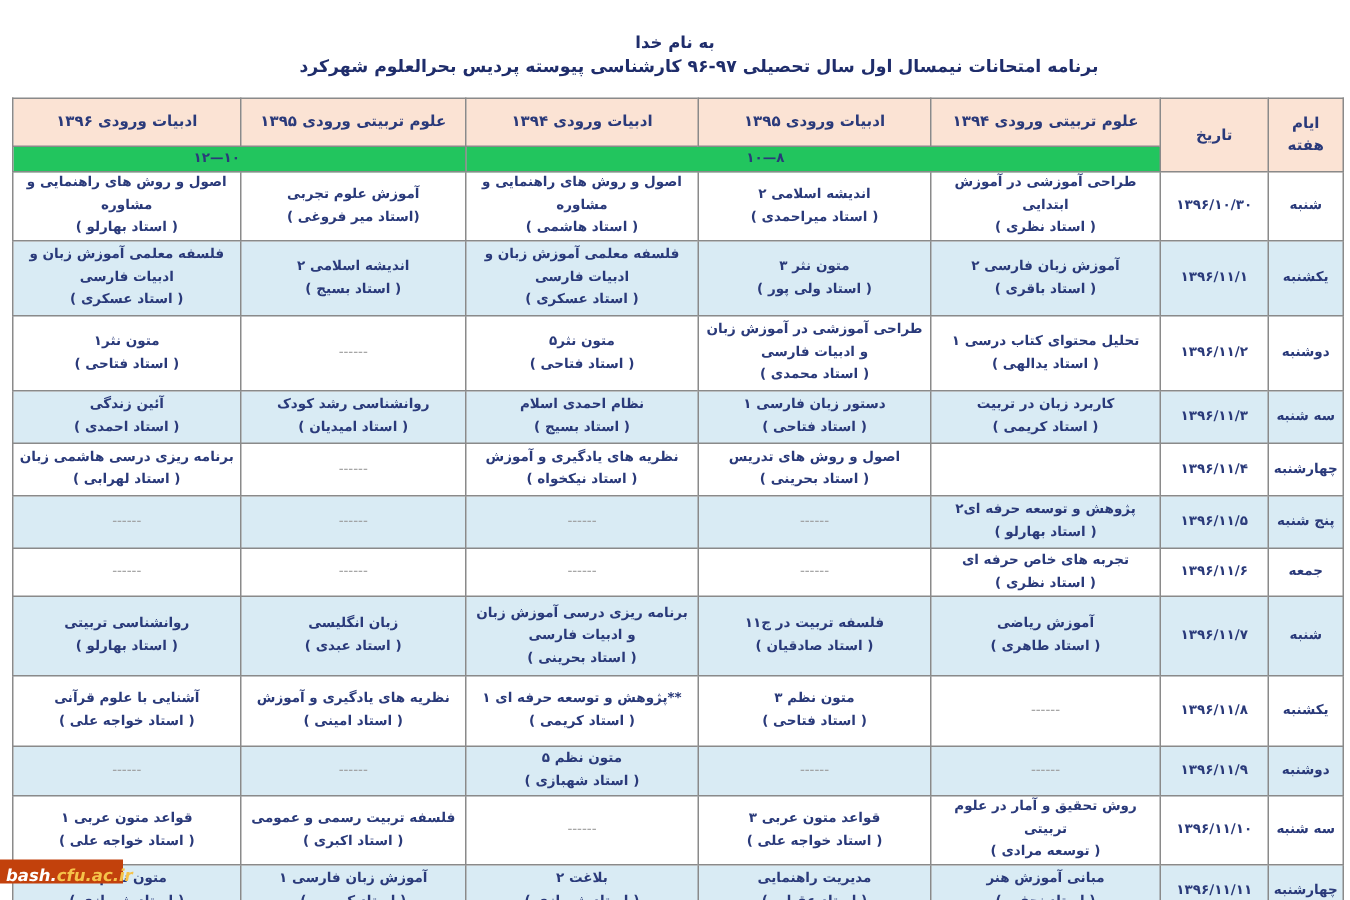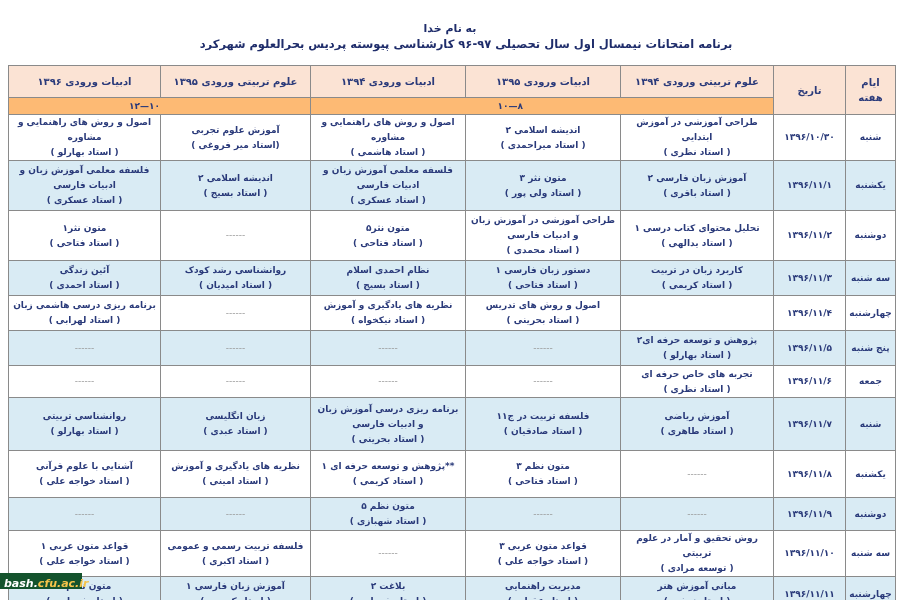--- a/index.html
+++ b/index.html
@@ -17,30 +17,30 @@
   }
   table.sched {
     position: absolute; top: 65px; left: 8px; width: 887px;
     border-collapse: collapse; direction: rtl; table-layout: fixed;
   }
   table.sched td, table.sched th {
     border: 1px solid #8a8a8a; text-align: center; vertical-align: middle;
     font-size: 9px; font-weight: bold; color: #2a3a7a; padding: 0 3px; line-height: 15px;
   }
   th { background: #fbe3d4; font-size: 10px !important; }
-  .time-row td { background: #fdba74; height: 16px; line-height: 14px; }
+  .time-row td { background: #22c55e; height: 16px; line-height: 14px; }
   tr.w td { background: #ffffff; }
   tr.b td { background: #d9ebf4; }
   .dash { color: #999; font-weight: normal; }
   td.day { font-size: 9.5px; }
   td.date { font-size: 10px; }
   .teacher { display: block; }
   .watermark {
     position: absolute; left: 0; top: 573px; width: 82px; height: 16px;
-    background: #14532d; color: #fff; font-family: "DejaVu Sans", sans-serif;
+    background: #c2410c; color: #fff; font-family: "DejaVu Sans", sans-serif;
     font-style: italic; font-weight: bold; font-size: 11px; line-height: 22px;
     padding-left: 4px; box-sizing: border-box;
   }
   .watermark .dom { color: #f5c34a; }
 </style>
 </head>
 <body>
 
 <div class="bismillah">به نام خدا</div>
 <div class="title">برنامه امتحانات نیمسال اول سال تحصیلی ۹۷-۹۶ کارشناسی پیوسته پردیس بحرالعلوم شهرکرد</div>

